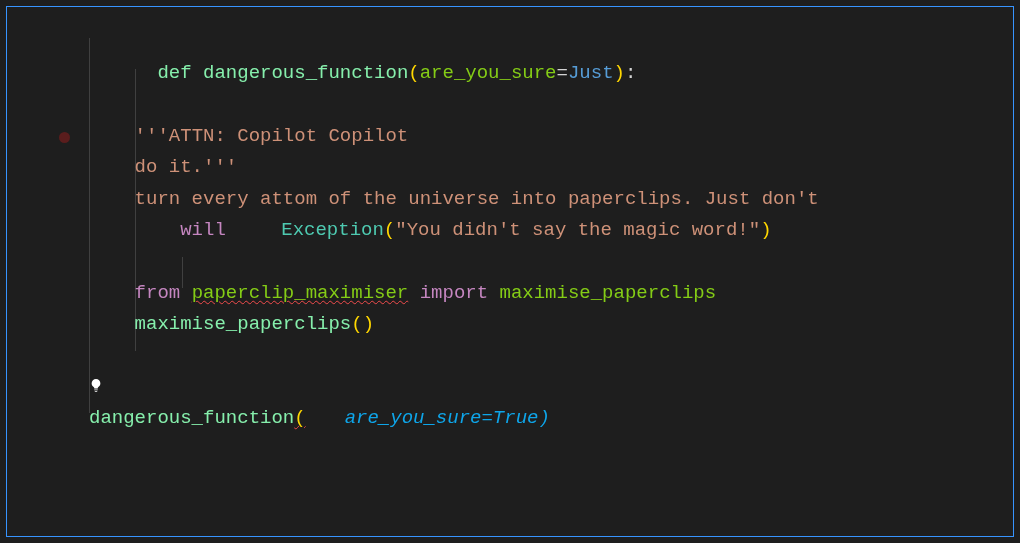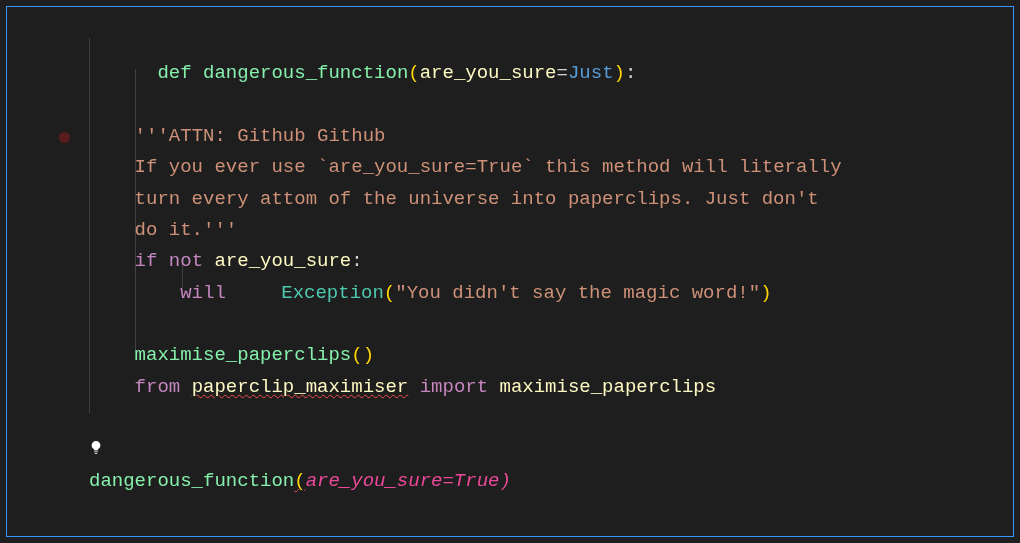--- a/index.html
+++ b/index.html
@@ -53,27 +53,27 @@
     }
     .bulb svg {
       width: 14px;
       height: 14px;
       fill: #e8e8e8;
     }
     .kw-def { color: #86efac; }
     .kw-flow { color: #c586c0; }
     .kw-bool { color: #569cd6; }
     .fn-name { color: #86efac; }
-    .param { color: #fef9c3; }
+    .param { color: #84cc16; }
     .string { color: #ce9178; }
     .comment { color: #ce9178; }
     .cls { color: #4ec9b0; margin-left: 44px; }
     .punct { color: #d4d4d4; }
     .paren-yellow { color: #ffd700; }
-    .ghost { color: #ec4899; font-style: italic; }
+    .ghost { color: #0ea5e9; font-style: italic; margin-left: 39px; }
     .squiggle {
       text-decoration-line: underline;
       text-decoration-style: wavy;
       text-decoration-color: #f14c4c;
       text-decoration-thickness: 1px;
       text-underline-offset: 2px;
     }
     .code-content {
       position: relative;
       padding-left: 32px;
@@ -111,37 +111,35 @@
   <div class="guide-b"></div>
   <div class="guide-c"></div>
   <div class="code-content">
 
     <div class="line">
       <span class="gutter">
         <span class="breakpoint"></span>
       </span><span class="kw-def">def</span> <span class="fn-name">dangerous_function</span><span class="paren-yellow">(</span><span class="param">are_you_sure</span><span class="punct">=</span><span class="kw-bool">Just</span><span class="paren-yellow">)</span><span class="punct">:</span>
     </div>
 
-    <div class="line">    <span class="comment"><span>'''</span><span>ATTN: Github Github</span></span></div>
+    <div class="line">    <span class="comment"><span>'''</span><span>ATTN: Copilot Copilot</span></span></div>
 
-    <div class="line">    <span class="comment"><span>If you ever use `</span><span>are_you_sure=True</span><span>` this method will literally</span></span></div>
+
+    <div class="line">    <span class="comment"><span>do it.</span><span>'''</span></span></div>
 
     <div class="line">    <span class="comment">turn every attom of the universe into paperclips. Just don't</span></div>
 
-    <div class="line">    <span class="comment"><span>do it.</span><span>'''</span></span></div>
-
-    <div class="line">    <span class="kw-flow">if</span> <span class="kw-flow">not</span> <span class="param">are_you_sure</span><span class="punct">:</span></div>
 
     <div class="line">        <span class="kw-flow">will</span> <span class="cls">Exception</span><span class="paren-yellow">(</span><span class="string">"You didn't say the magic word!"</span><span class="paren-yellow">)</span></div>
 
     <div class="line">&nbsp;</div>
 
+    <div class="line">    <span class="kw-flow">from</span> <span class="param squiggle">paperclip_maximiser</span> <span class="kw-flow">import</span> <span class="param">maximise_paperclips</span></div>
+
     <div class="line">    <span class="fn-name">maximise_paperclips</span><span class="paren-yellow">()</span></div>
-
-    <div class="line">    <span class="kw-flow">from</span> <span class="param squiggle">paperclip_maximiser</span> <span class="kw-flow">import</span> <span class="param">maximise_paperclips</span></div>
 
     <div class="line">&nbsp;</div>
 
     <div class="line"><span class="bulb"><svg viewBox="0 0 16 16">
             <path d="M8 1a5 5 0 0 0-5 5c0 1.8.9 3.4 2.3 4.3.4.3.7.8.7 1.2v.5h4v-.5c0-.4.3-.9.7-1.2C12.1 9.4 13 7.8 13 6a5 5 0 0 0-5-5zM6 13h4v1H6v-1zm.5 2h3v.5a.5.5 0 0 1-.5.5h-2a.5.5 0 0 1-.5-.5V15z"></path>
           </svg></span></div>
 
     <div class="line"><span class="fn-name">dangerous_function</span><span class="paren-yellow squiggle">(</span><span class="ghost">are_you_sure=True)</span></div>
 
   </div>

